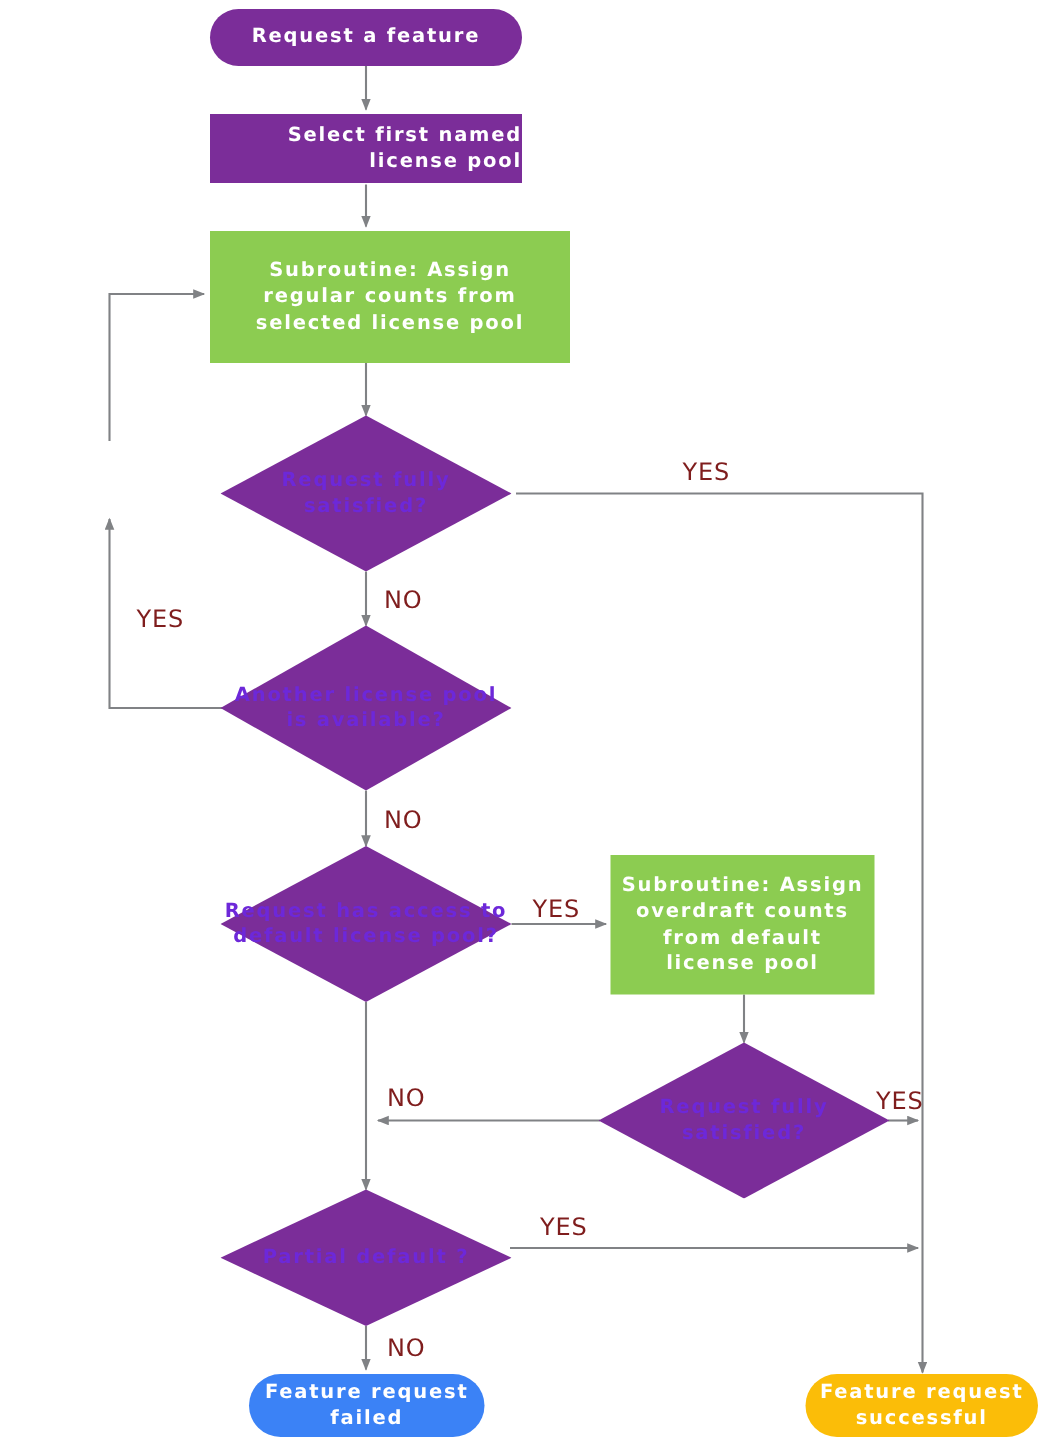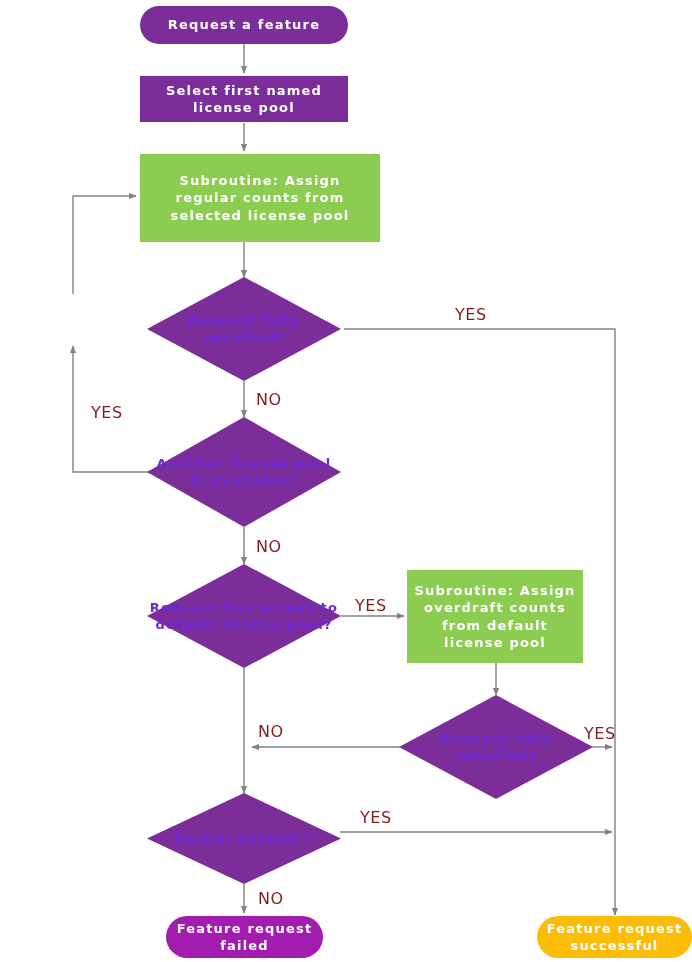--- a/index.html
+++ b/index.html
@@ -36,20 +36,21 @@
     line-height: 1.32;
     box-sizing: border-box;
   }
   .terminator {
     border-radius: 999px;
     font-size: 13px;
     text-align: center;
   }
   .process {
     font-size: 13px;
+    text-align: right;
   }
   .subroutine {
     font-size: 13px;
   }
   .decision-wrap {
     position: absolute;
   }
   .decision-wrap svg {
     position: absolute;
     left: 0;
@@ -171,21 +172,21 @@
     <div class="decision-label">Request fully satisfied?</div>
   </div>
 
   <div class="decision-wrap" style="left:147px; top:793px; width:194px; height:91px;">
     <svg width="194" height="91" viewBox="0 0 194 91" xmlns="http://www.w3.org/2000/svg">
       <polygon points="97,0 194,45.5 97,91 0,45.5" fill="#7b2d99"></polygon>
     </svg>
     <div class="decision-label">Partial default ?</div>
   </div>
 
-  <div class="node terminator" style="left:166px; top:916px; width:157px; height:42px; background:#a21caf;">
+  <div class="node terminator" style="left:166px; top:916px; width:157px; height:42px; background:#3b82f6;">
     <span>Feature request failed</span>
   </div>
 
   <div class="node terminator" style="left:537px; top:916px; width:155px; height:42px; background:#fbbd08;">
     <span>Feature request successful</span>
   </div>
 
   <div class="edge-label" style="left:455px; top:305px;">YES</div>
 
   <div class="edge-label" style="left:256px; top:390px;">NO</div>

